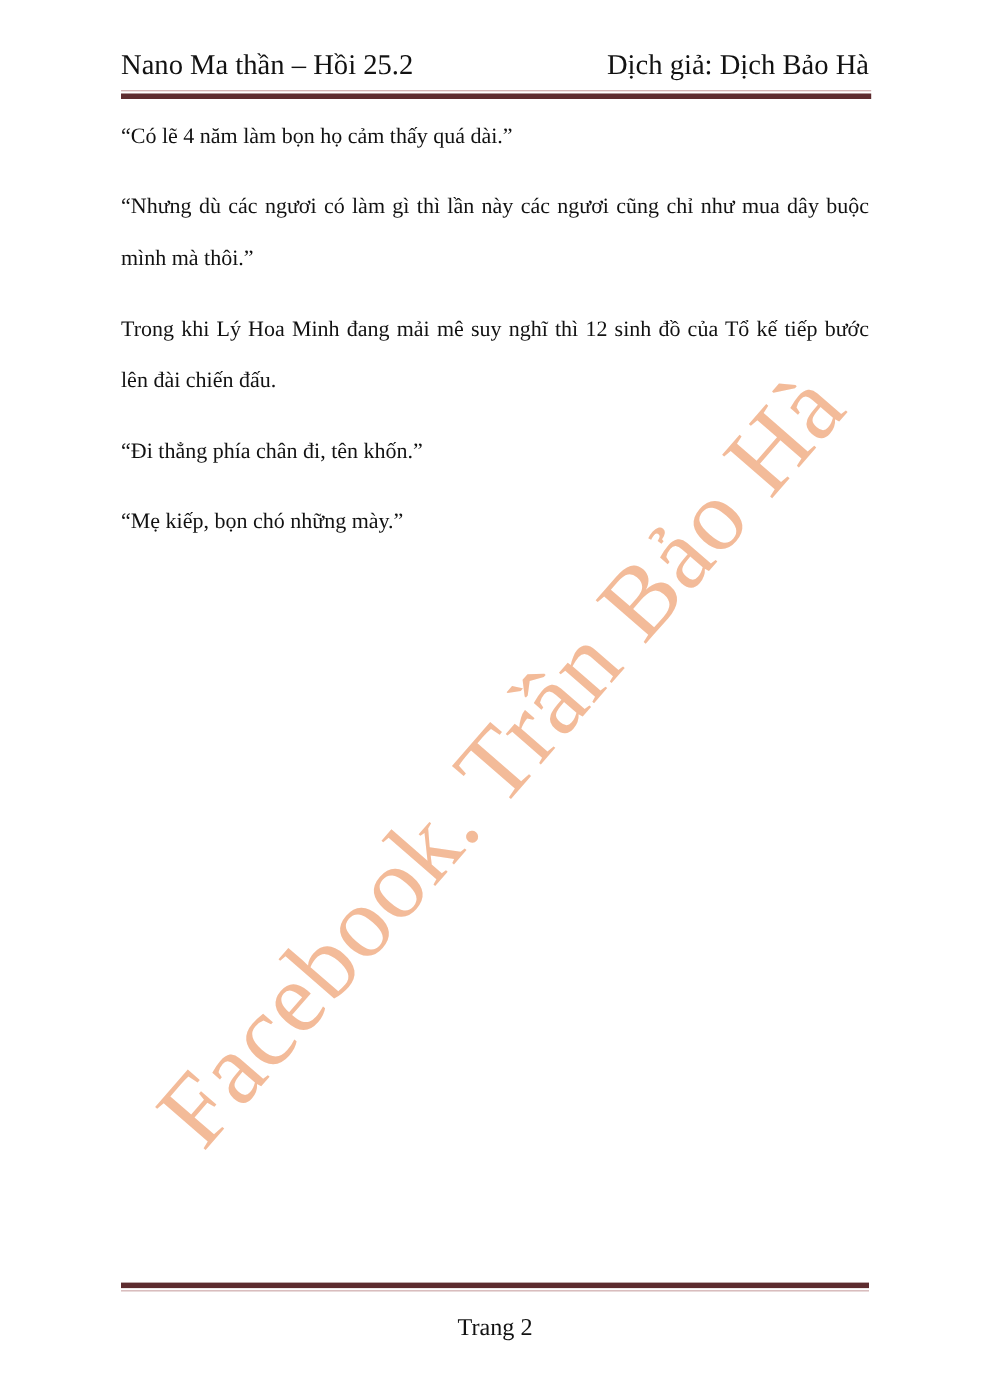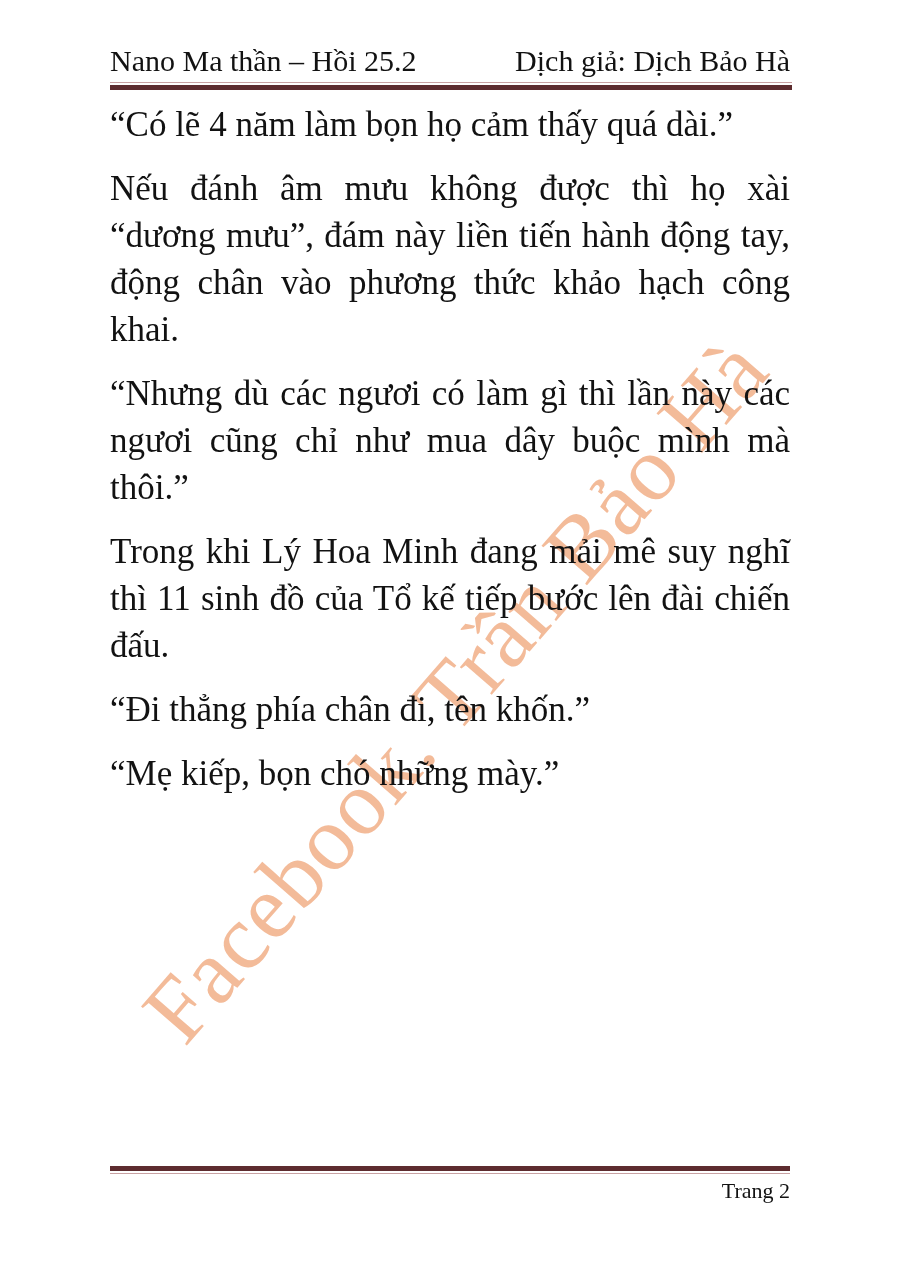--- a/index.html
+++ b/index.html
@@ -36,21 +36,21 @@
   }
   
   .header {
     position: absolute;
     left: 110px;
     right: 110px;
     top: 44px;
     display: flex;
     justify-content: space-between;
     align-items: baseline;
-    font-size: 30px;
+    font-size: 26px;
     z-index: 1;
   }
   .header-rule {
     position: absolute;
     left: 110px;
     right: 108px;
     top: 82px;
     z-index: 1;
   }
   .rule-light { height: 1px; background: #c9a2a3; }
@@ -59,37 +59,37 @@
   
   .content {
     position: absolute;
     left: 110px;
     right: 110px;
     top: 101px;
     z-index: 1;
   }
   .content p {
     margin: 0 0 17px 0;
-    font-size: 35px;
+    font-size: 20px;
     line-height: 47px;
     text-align: justify;
     text-align-last: left;
   }
   
   .footer {
     position: absolute;
     left: 110px;
     right: 110px;
     top: 1166px;
     z-index: 1;
   }
   .footer-pagenum {
-    text-align: right;
+    text-align: center;
     font-size: 22px;
-    margin-top: 4px;
+    margin-top: 20px;
   }
 </style>
 </head>
 <body>
 
 <div class="page">
 
   <div class="watermark">Facebook. Trần Bảo Hà</div>
 
   <div class="header">
@@ -98,23 +98,22 @@
   </div>
 
   <div class="header-rule">
     <div class="rule-light"></div>
     <div class="rule-gap"></div>
     <div class="rule-dark"></div>
   </div>
 
   <div class="content">
       <p>“Có lẽ 4 năm làm bọn họ cảm thấy quá dài.”</p>
-      <p>Nếu đánh âm mưu không được thì họ xài “dương mưu”, đám này liền tiến hành động tay, động chân vào phương thức khảo hạch công khai.</p>
       <p>“Nhưng dù các ngươi có làm gì thì lần này các ngươi cũng chỉ như mua dây buộc mình mà thôi.”</p>
-      <p>Trong khi Lý Hoa Minh đang mải mê suy nghĩ thì 11 sinh đồ của Tổ kế tiếp bước lên đài chiến đấu.</p>
+      <p>Trong khi Lý Hoa Minh đang mải mê suy nghĩ thì 12 sinh đồ của Tổ kế tiếp bước lên đài chiến đấu.</p>
       <p>“Đi thẳng phía chân đi, tên khốn.”</p>
       <p>“Mẹ kiếp, bọn chó những mày.”</p>
     </div>
 
   <div class="footer">
     <div>
       <div class="rule-dark"></div>
       <div class="rule-gap"></div>
       <div class="rule-light"></div>
     </div>

